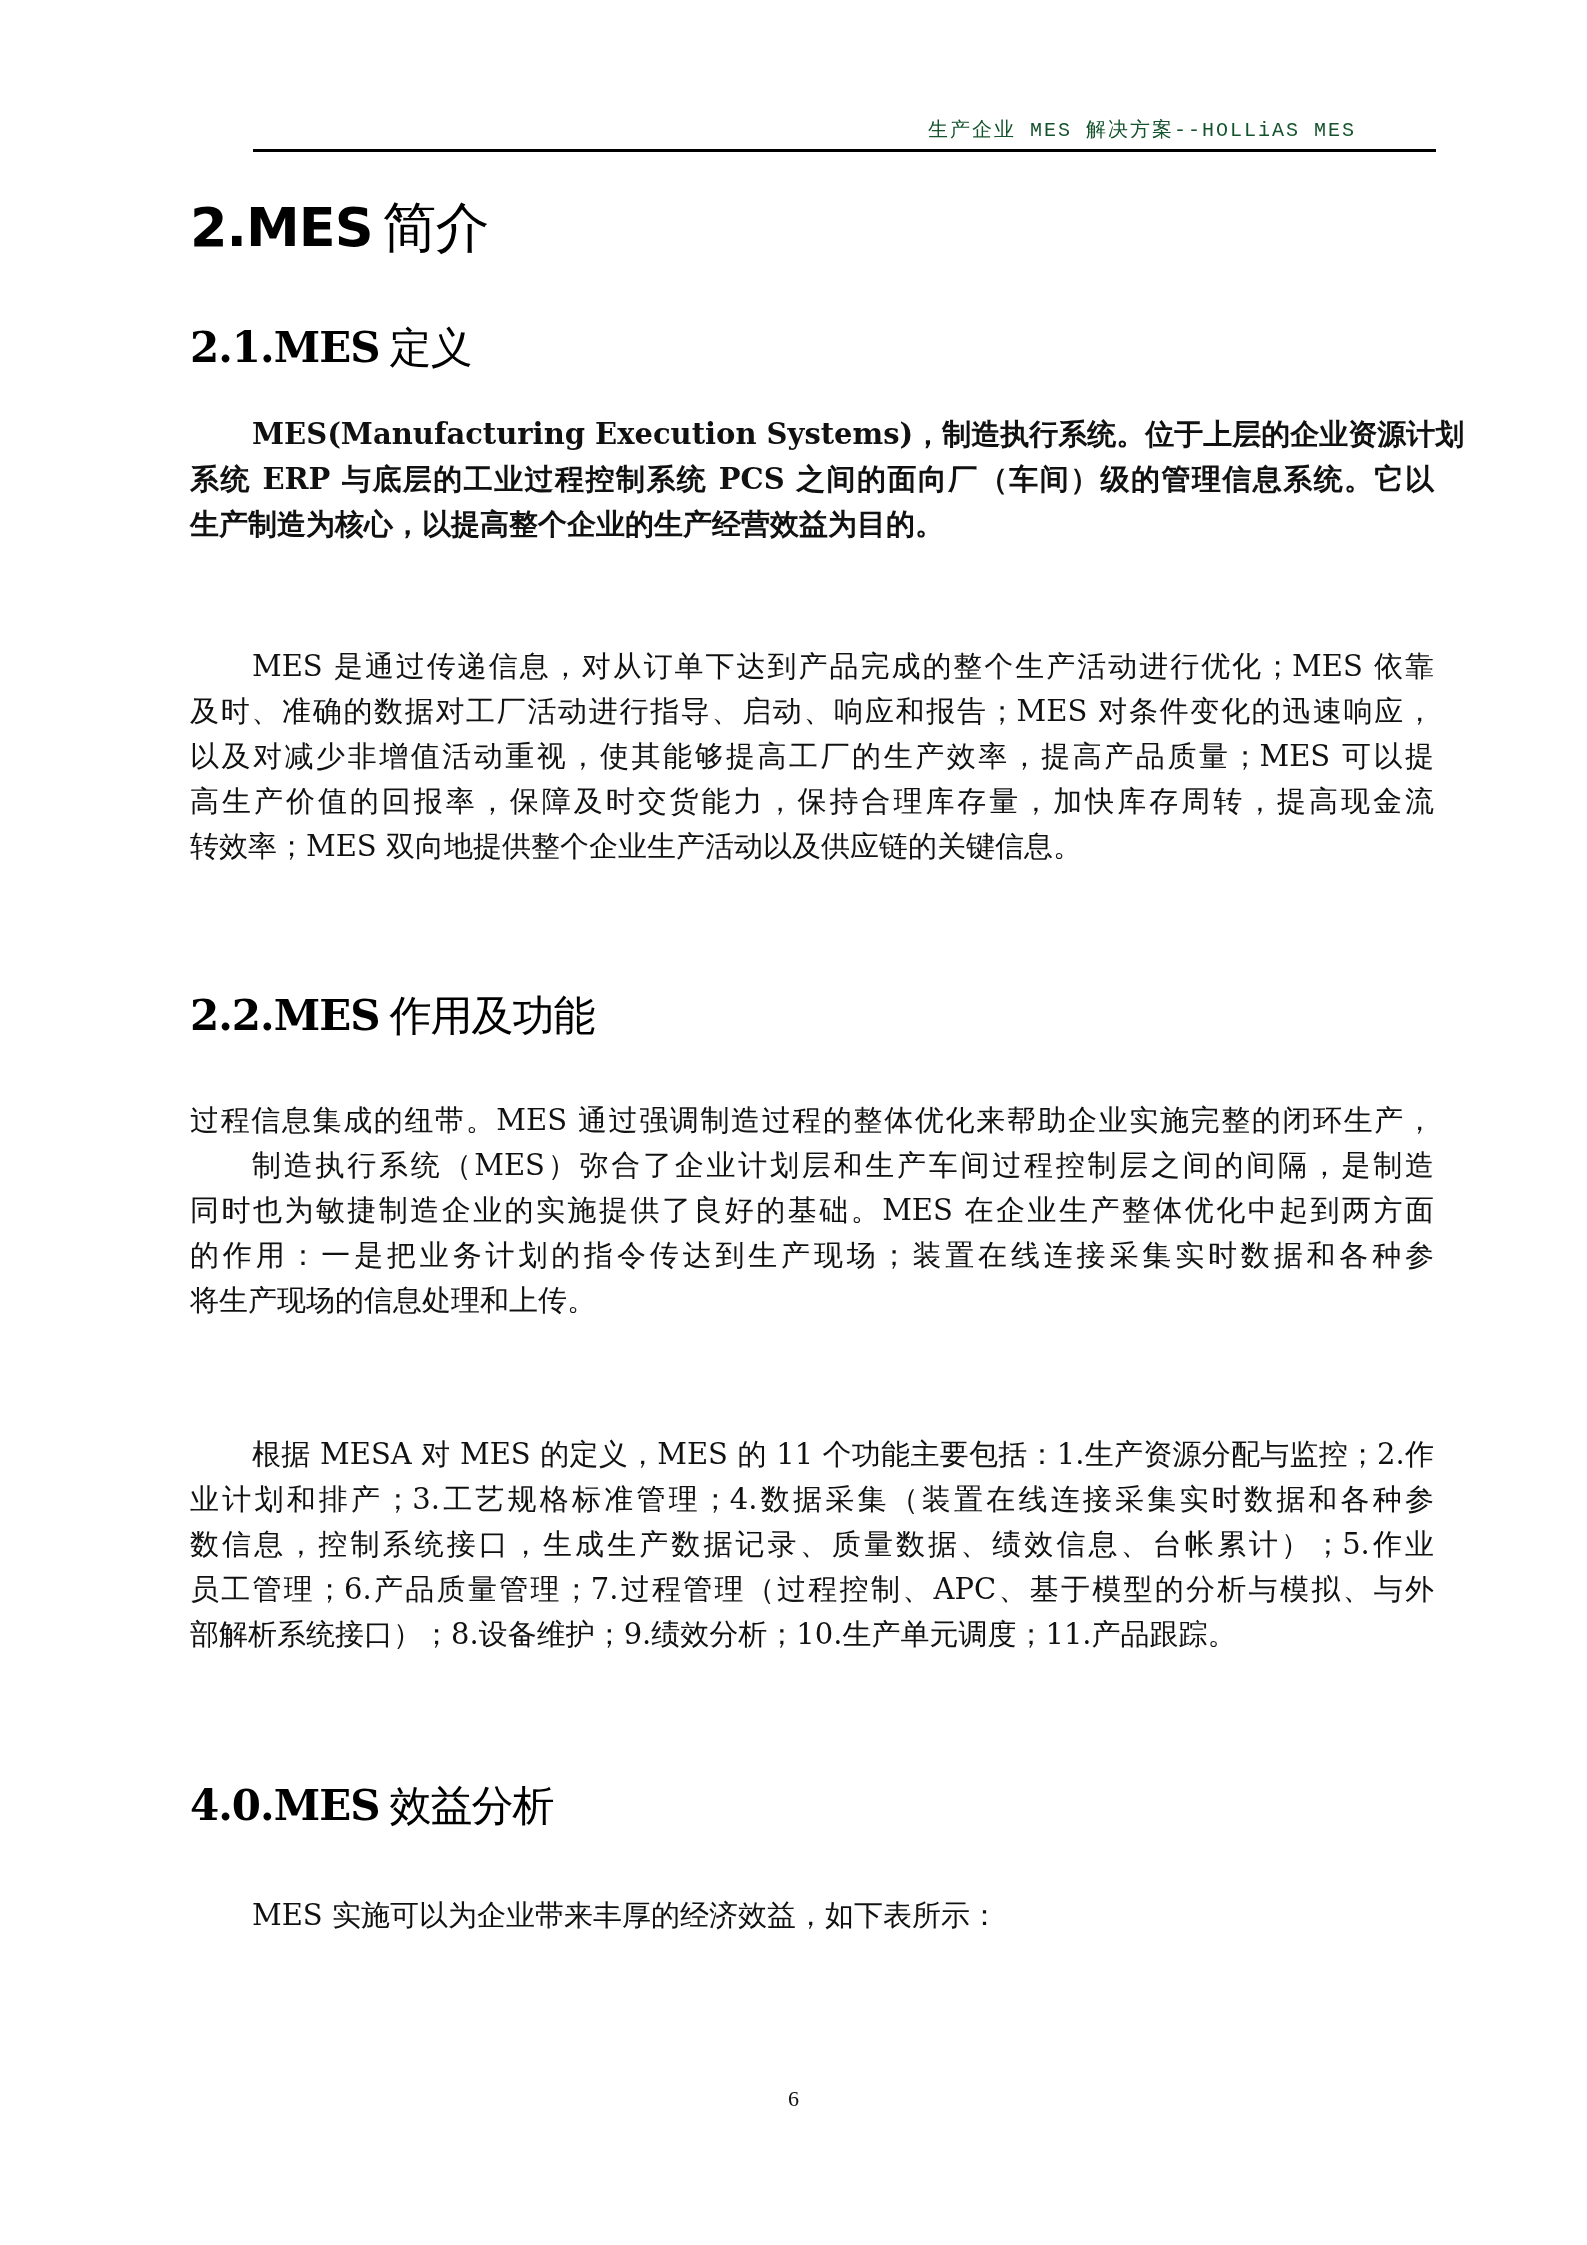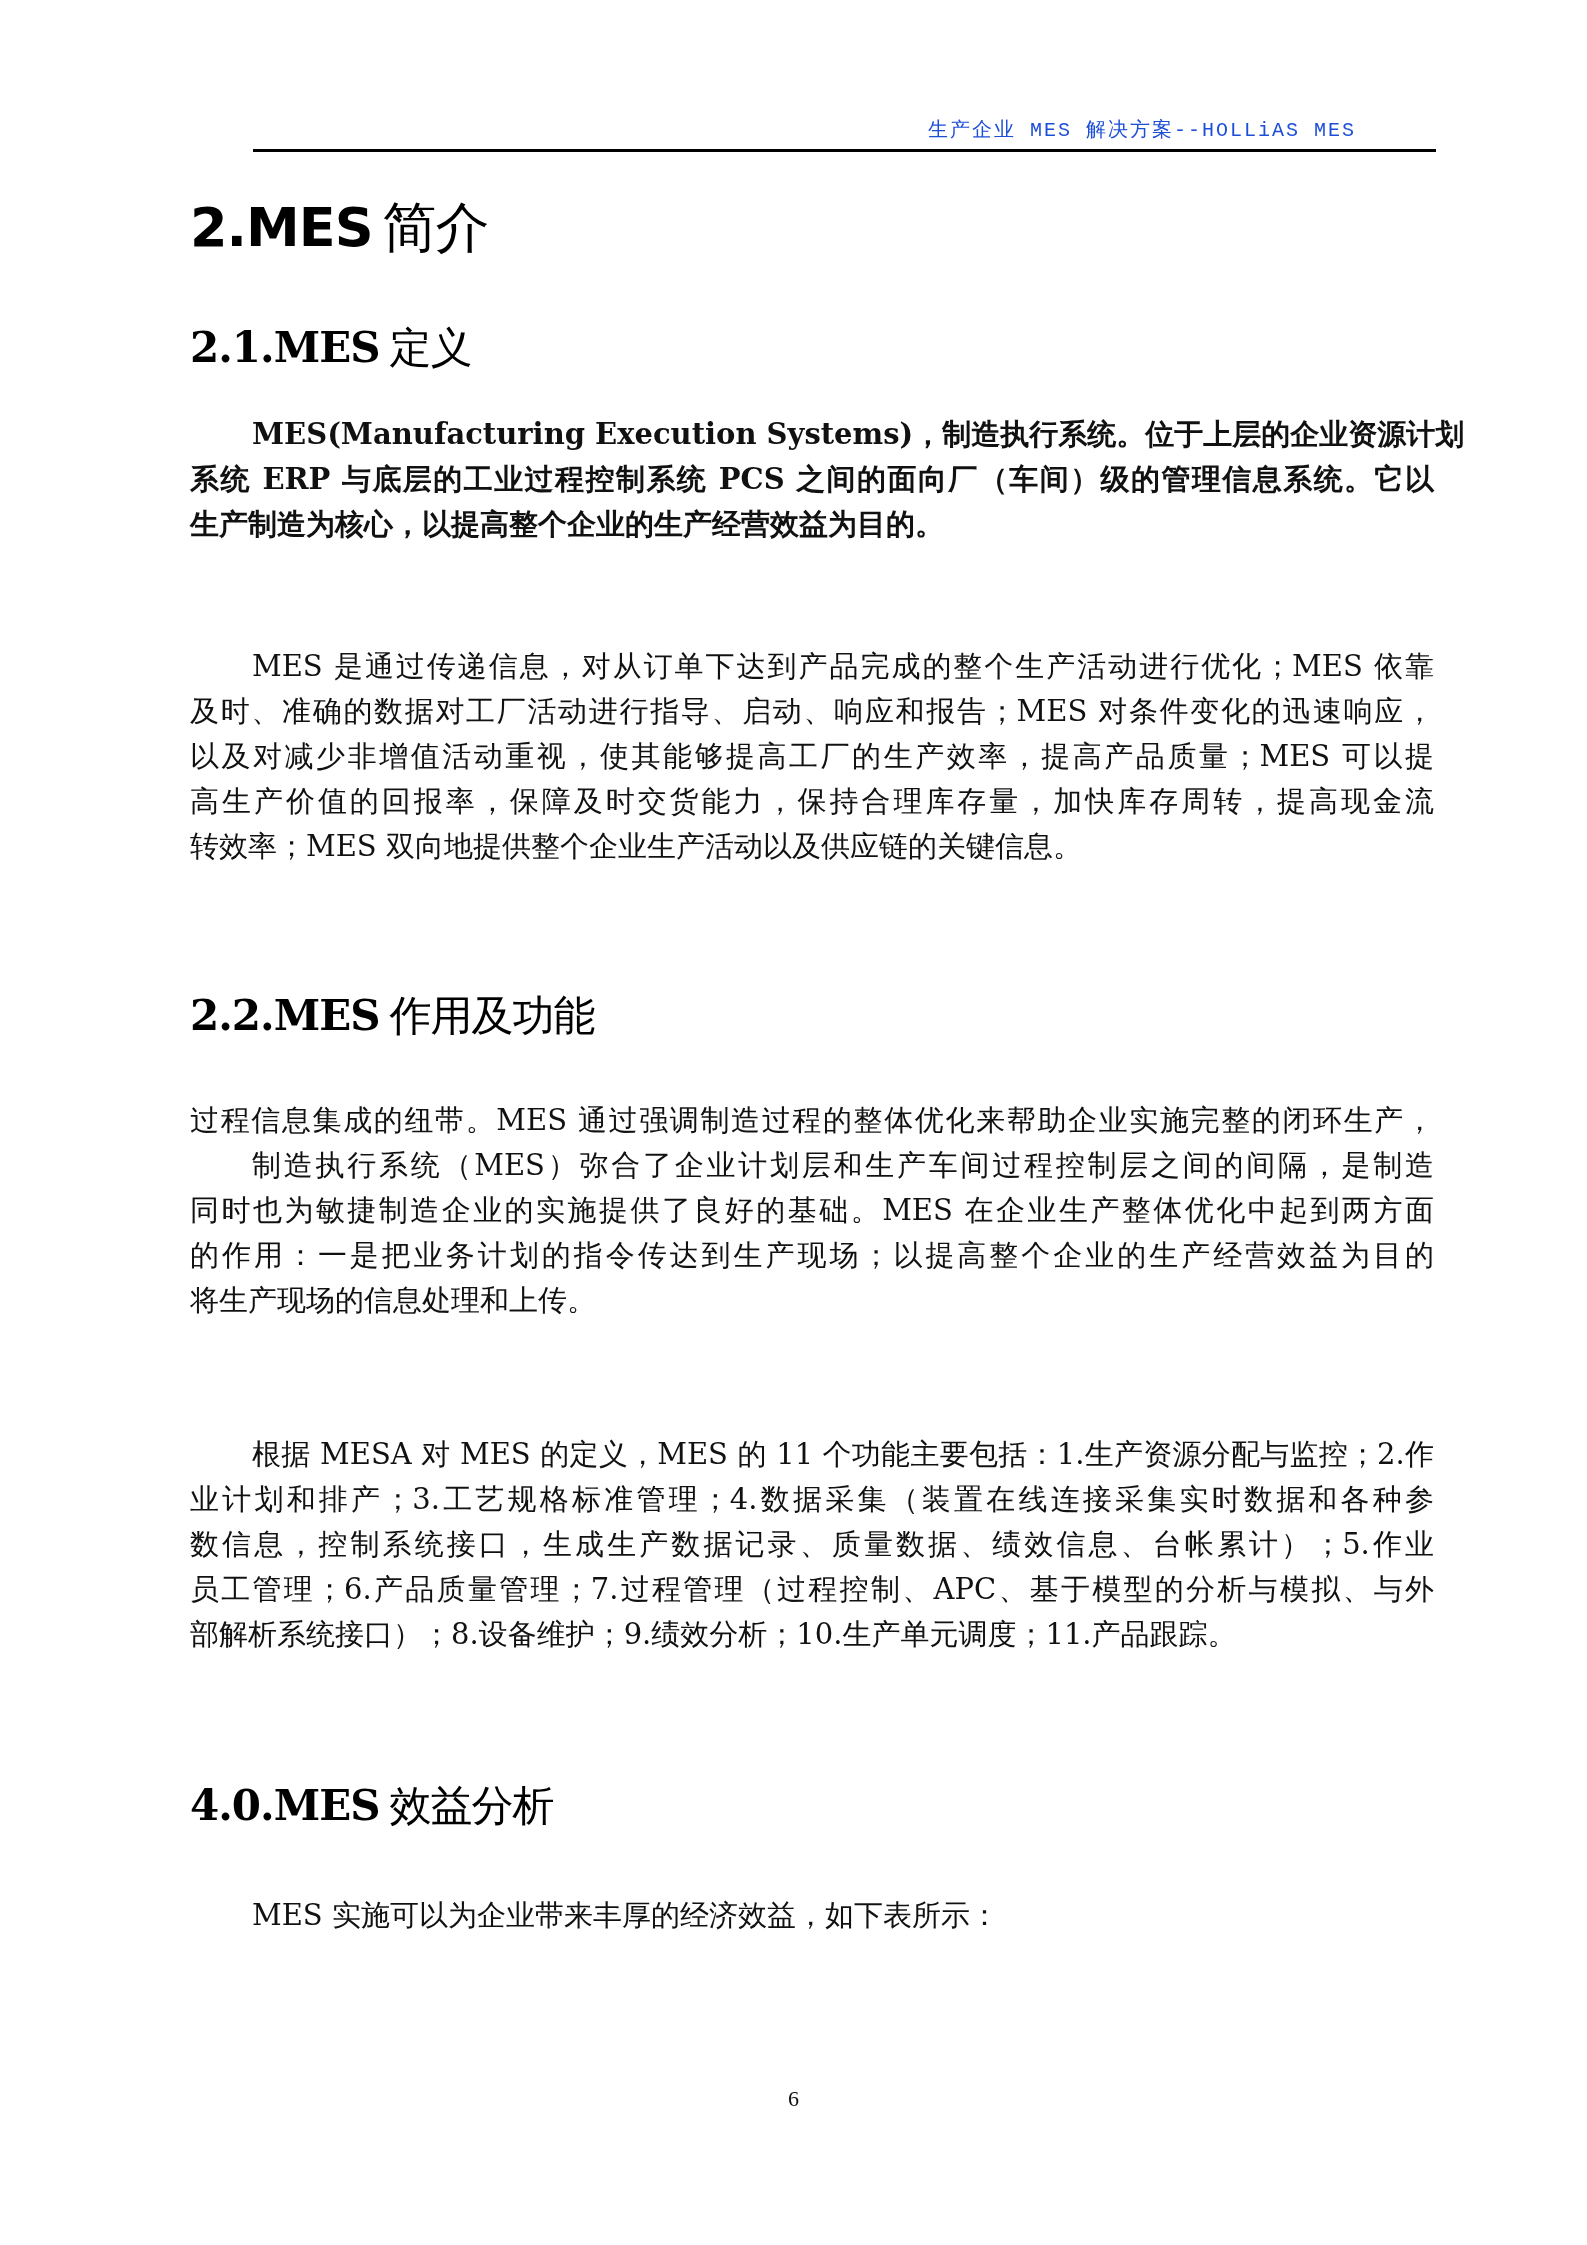--- a/index.html
+++ b/index.html
@@ -22,21 +22,21 @@
     width: 1183px;
     height: 44px;
   }
   .running-header .header-text {
     position: absolute;
     right: 80px;
     top: 8px;
     font-family: "Liberation Mono", "DejaVu Sans Mono", monospace;
     font-size: 20px;
     letter-spacing: 2px;
-    color: #1d4ed8;
+    color: #14532d;
     white-space: nowrap;
   }
   .running-header .header-rule {
     position: absolute;
     left: 0;
     right: 0;
     bottom: 0;
     height: 3px;
     background: #000;
   }
@@ -139,21 +139,21 @@
   </div>
 
   <div class="h2" style="top:990px;">
     <span>2.2.MES</span><span class="cjk">作用及功能</span>
   </div>
 
   <div class="para" style="top:1098px; text-indent:0;">
     <span class="line">过程信息集成的纽带。MES 通过强调制造过程的整体优化来帮助企业实施完整的闭环生产，</span>
     <span class="line first">制造执行系统（MES）弥合了企业计划层和生产车间过程控制层之间的间隔，是制造</span>
     <span class="line">同时也为敏捷制造企业的实施提供了良好的基础。MES 在企业生产整体优化中起到两方面</span>
-    <span class="line">的作用：一是把业务计划的指令传达到生产现场；以提高整个企业的生产经营效益为目的</span>
+    <span class="line">的作用：一是把业务计划的指令传达到生产现场；装置在线连接采集实时数据和各种参</span>
     <span class="line last">将生产现场的信息处理和上传。</span>
   </div>
 
   <div class="para" style="top:1432px; text-indent:0;">
     <span class="line first">根据 MESA 对 MES 的定义，MES 的 11 个功能主要包括：1.生产资源分配与监控；2.作</span>
     <span class="line">业计划和排产；3.工艺规格标准管理；4.数据采集（装置在线连接采集实时数据和各种参</span>
     <span class="line">数信息，控制系统接口，生成生产数据记录、质量数据、绩效信息、台帐累计）；5.作业</span>
     <span class="line">员工管理；6.产品质量管理；7.过程管理（过程控制、APC、基于模型的分析与模拟、与外</span>
     <span class="line last">部解析系统接口）；8.设备维护；9.绩效分析；10.生产单元调度；11.产品跟踪。</span>
   </div>

